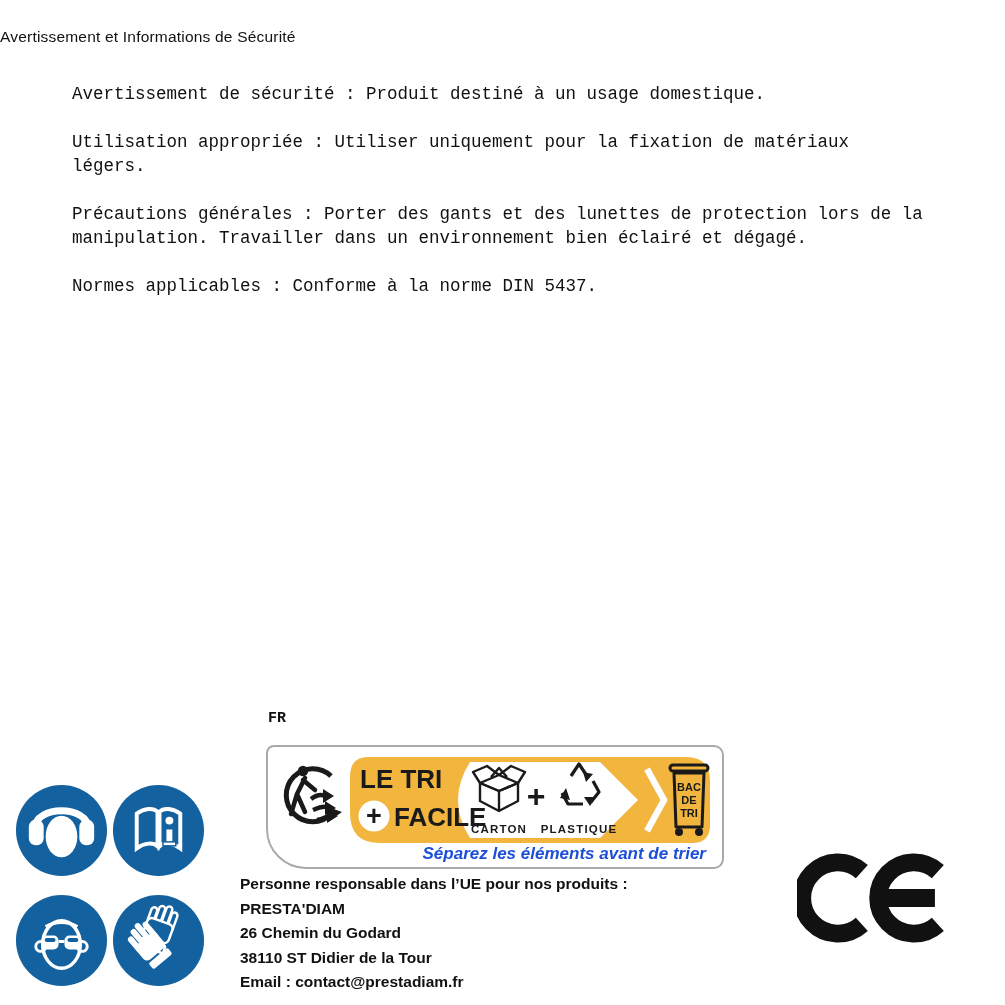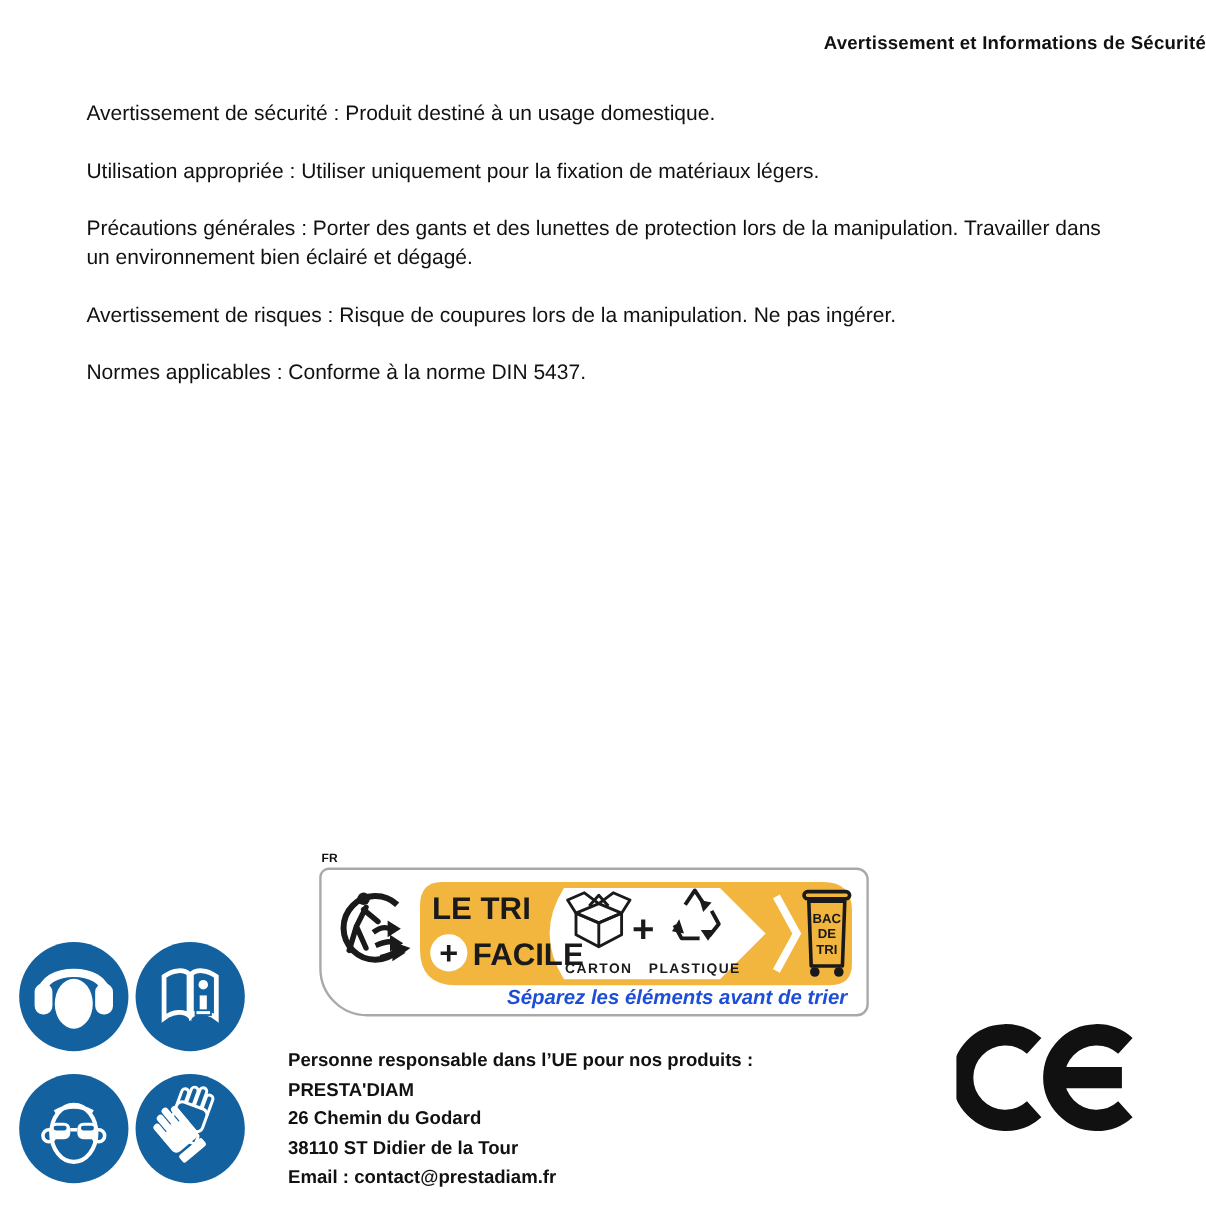--- a/index.html
+++ b/index.html
@@ -9,42 +9,42 @@
     --ink:#111111;
   }
   html,body{margin:0;padding:0;}
   body{
     width:1005px;height:1005px;position:relative;background:#ffffff;
     font-family:"Liberation Sans","DejaVu Sans",sans-serif;color:var(--ink);
     overflow:hidden;
   }
   
   .doc-title{
-    position:absolute;top:28px;left:0;width:1005px;text-align:right;
-    font-size:15.5px;font-weight:bold;letter-spacing:.2px;
+    position:absolute;top:28px;left:0;width:1005px;text-align:left;
+    font-size:15.5px;font-weight:normal;letter-spacing:.2px;
   }
   
   .body-text{
     position:absolute;top:82px;left:72px;width:852px;
-    font-size:17.5px;line-height:24px;
+    font-size:17.5px;line-height:24px;font-family:Liberation Mono, monospace;
   }
   .body-text p{margin:0 0 24px 0;}
   
   .safety-grid{
     position:absolute;left:14px;top:783px;
     display:grid;grid-template-columns:95px 95px;grid-auto-rows:95px;
     column-gap:2px;row-gap:15px;
   }
   .safety-grid svg{display:block;}
   .blue-bg{fill:var(--safety-blue);}
   .wht{fill:#ffffff;}
   .wht-s{fill:none;stroke:#ffffff;}
   
   .tri-wrap{position:absolute;left:266px;top:710px;width:460px;}
-  .fr-code{font-size:10px;font-weight:bold;margin:0 0 2px 2px;}
+  .fr-code{font-size:15px;font-weight:bold;margin:0 0 18px 2px;font-family:Liberation Mono, monospace;}
   .tri-box{
     position:relative;width:454px;height:120px;background:#fff;
     border:2px solid var(--border-grey);
     border-radius:8px 10px 10px 40px;
   }
   .triman{position:absolute;left:10px;top:8px;}
   .ribbon{position:absolute;left:80px;top:8px;}
   .fill-yellow{fill:var(--label-yellow);}
   .ink-s{fill:none;stroke:#1a1a1a;}
   .ribbon text{font-family:"Liberation Sans","DejaVu Sans",sans-serif;}
@@ -62,21 +62,20 @@
 </style>
 </head>
 <body>
 
 <div class="doc-title">Avertissement et Informations de Sécurité</div>
 
 <div class="body-text">
   <p>Avertissement de sécurité : Produit destiné à un usage domestique.</p>
   <p>Utilisation appropriée : Utiliser uniquement pour la fixation de matériaux légers.</p>
   <p>Précautions générales : Porter des gants et des lunettes de protection lors de la manipulation. Travailler dans un environnement bien éclairé et dégagé.</p>
-  <p>Avertissement de risques : Risque de coupures lors de la manipulation. Ne pas ingérer.</p>
   <p>Normes applicables : Conforme à la norme DIN 5437.</p>
 </div>
 
 <div class="safety-grid">
 
   <svg width="95" height="95" viewBox="0 0 96 96">
     <circle cx="48" cy="48" r="46" class="blue-bg"></circle>
     <path d="M21 46 C21 22 75 22 75 46" class="wht-s" stroke-width="7"></path>
     <ellipse cx="48" cy="54" rx="16" ry="21" class="wht"></ellipse>
     <rect x="15" y="37" width="15" height="26" rx="7" class="wht"></rect>

